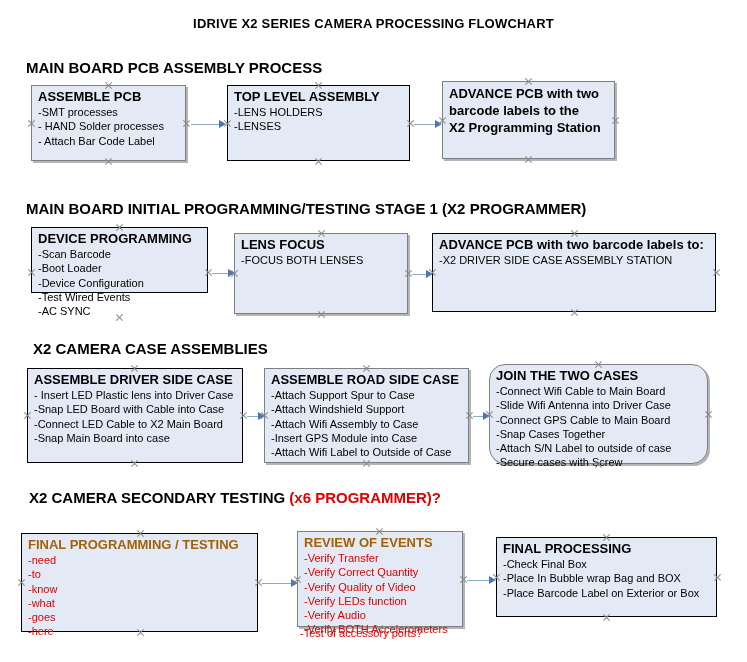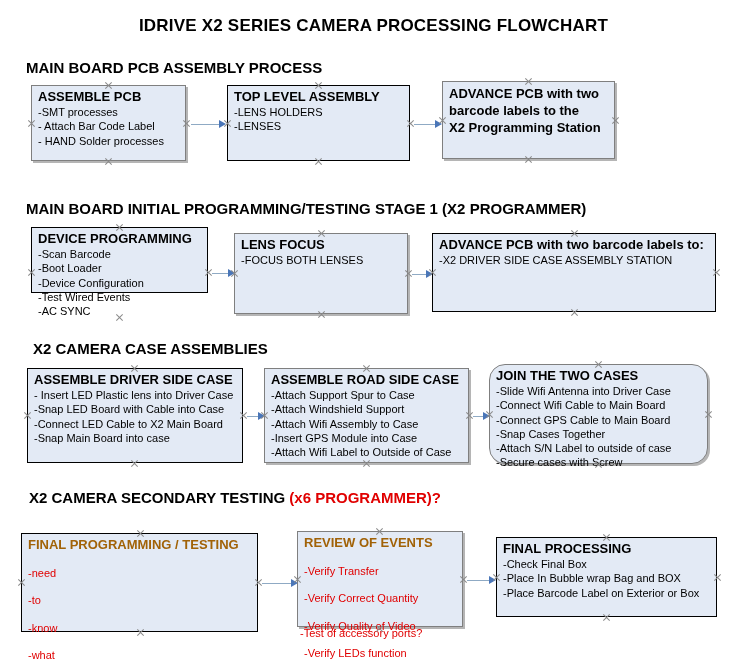--- a/index.html
+++ b/index.html
@@ -10,21 +10,21 @@
     overflow:hidden;
     position:relative;
     -webkit-font-smoothing:antialiased;
   }
   #canvas{position:relative;width:747px;height:662px;}
 
   .doc-title{
     position:absolute;
     left:0;top:16px;width:747px;
     text-align:center;
-    font-size:17px;
+    font-size:13px;
     font-weight:bold;
     letter-spacing:.2px;
     color:#000;
   }
 
   .section-head{
     position:absolute;
     font-size:15px;
     font-weight:bold;
     color:#000;
@@ -55,21 +55,21 @@
     line-height:1.15;
     white-space:nowrap;
   }
   .node .n-line{
     font-size:11px;
     color:#000;
     line-height:1.30;
     white-space:nowrap;
   }
   .node.red .n-title{color:#a16207;}
-  .node.red .n-line{color:#e00000;margin-top:13px;}
+  .node.red .n-line{color:#e00000;}
   .node.multiline-title .n-title{white-space:normal;line-height:1.30;}
 
   
   .conn{position:absolute;height:0;border-top:1.4px solid #8faac4;}
   .arrow{
     position:absolute;
     width:0;height:0;
     border-top:4.5px solid transparent;
     border-bottom:4.5px solid transparent;
     border-left:7px solid #4a76b8;
@@ -97,22 +97,22 @@
 
   <div class="doc-title">IDRIVE X2  SERIES CAMERA PROCESSING FLOWCHART</div>
 
   <div class="section-head" style="left:26px;top:59px;">
     <span>MAIN BOARD PCB ASSEMBLY PROCESS</span>
   </div>
 
   <div class="node gray" style="left:31px;top:85px;width:155px;height:76px;">
     <div class="n-title">ASSEMBLE PCB</div>
     <div class="n-line">-SMT processes</div>
+    <div class="n-line">- HAND Solder processes</div>
     <div class="n-line">- Attach Bar Code Label</div>
-    <div class="n-line">- HAND Solder processes</div>
   </div>
   <div class="handle" style="left:104px;top:81px;"></div>
   <div class="handle" style="left:104px;top:157px;"></div>
   <div class="handle" style="left:27px;top:119px;"></div>
   <div class="handle" style="left:182px;top:119px;"></div>
 
   <div class="conn" style="left:191px;top:124px;width:32px;"></div>
   <div class="arrow" style="left:219px;top:119.5px;"></div>
 
   <div class="node black" style="left:227px;top:85px;width:183px;height:76px;">
@@ -209,22 +209,22 @@
   <div class="handle" style="left:362px;top:364px;"></div>
   <div class="handle" style="left:362px;top:459px;"></div>
   <div class="handle" style="left:260px;top:411px;"></div>
   <div class="handle" style="left:465px;top:411px;"></div>
 
   <div class="conn" style="left:473px;top:416px;width:14px;"></div>
   <div class="arrow" style="left:483px;top:411.5px;"></div>
 
   <div class="node gray" style="left:489px;top:364px;width:219px;height:100px;border-radius:16px;">
     <div class="n-title">JOIN THE TWO CASES</div>
+    <div class="n-line">-Connect Wifi Cable to Main Board</div>
     <div class="n-line">-Slide Wifi Antenna into Driver Case</div>
-    <div class="n-line">-Connect Wifi Cable to Main Board</div>
     <div class="n-line">-Connect GPS Cable to Main Board</div>
     <div class="n-line">-Snap Cases Together</div>
     <div class="n-line">-Attach S/N Label to outside of case</div>
     <div class="n-line">-Secure cases with Screw</div>
   </div>
   <div class="handle" style="left:594px;top:360px;"></div>
   <div class="handle" style="left:594px;top:460px;"></div>
   <div class="handle" style="left:485px;top:410px;"></div>
   <div class="handle" style="left:704px;top:410px;"></div>
 

